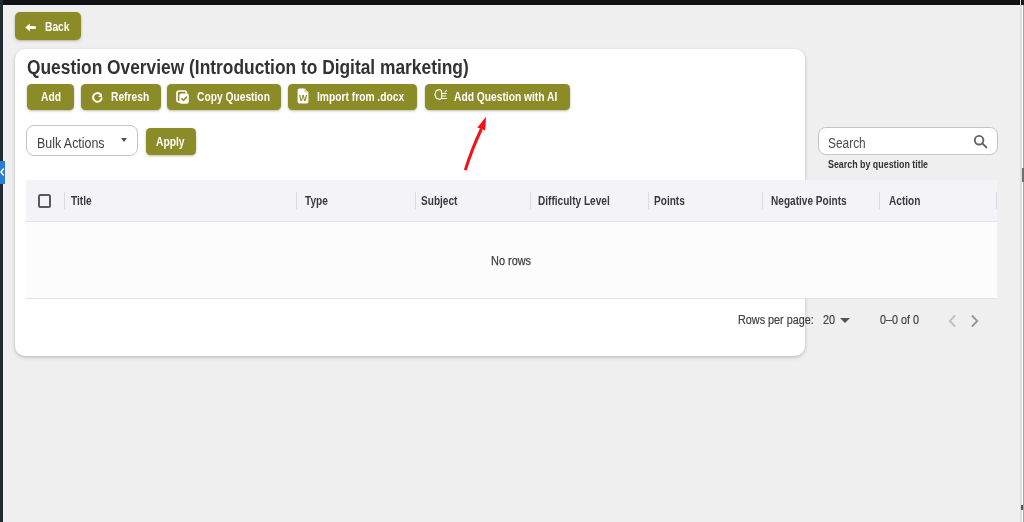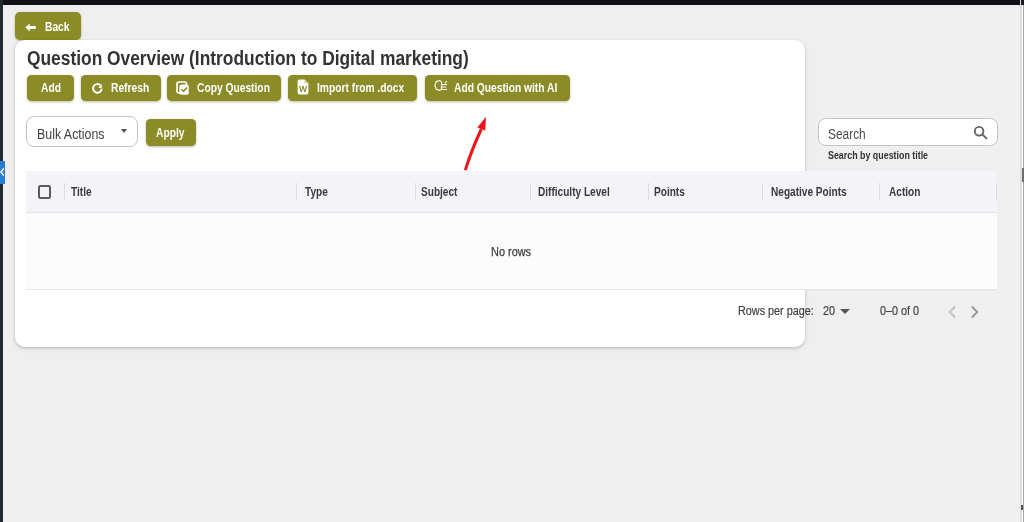--- a/index.html
+++ b/index.html
@@ -28,21 +28,21 @@
 <svg class="abs" style="left:0;top:168px;" width="4" height="8" viewBox="0 0 4 8">
   <path d="M3.8 0.6 L0.9 4 L3.8 7.4" stroke="#fff" stroke-width="1.5" fill="none"></path>
 </svg>
 
 <div class="abs olive" style="left:14.5px;top:12.3px;width:66.5px;height:27.3px;border-radius:5px;"></div>
 <svg class="abs" style="left:25px;top:23px;" width="11" height="9" viewBox="0 0 11 9">
   <path d="M0.3 4.5 L4.8 0.4 L4.8 3.1 L10.7 3.1 L10.7 5.9 L4.8 5.9 L4.8 8.6 z" fill="#fff"></path>
 </svg>
 <div class="t btxt" style="left:44.5px;top:21.2px;">Back</div>
 
-<div class="abs" style="left:14.6px;top:40px;width:790px;height:306.8px;background:#fff;border-radius:10px;box-shadow:0 1px 3px rgba(0,0,0,0.16),0 2px 5px rgba(0,0,0,0.09);">
+<div class="abs" style="left:14.6px;top:49px;width:790px;height:306.8px;background:#fff;border-radius:10px;box-shadow:0 1px 3px rgba(0,0,0,0.16),0 2px 5px rgba(0,0,0,0.09);">
 
   <div class="t" style="left:12.4px;top:7.6px;font-size:20px;font-weight:bold;color:#333;transform:scaleX(0.868);">Question Overview (Introduction to Digital marketing)</div>
 
   <div class="abs olive" style="left:12.1px;top:34.5px;width:47.1px;height:26px;"></div>
   <div class="t btxt" style="left:26.3px;top:42.4px;">Add</div>
 
   <div class="abs olive" style="left:66px;top:34.5px;width:80.3px;height:26px;"></div>
   <svg class="abs" style="left:76.4px;top:41.5px;" width="13" height="13" viewBox="0 0 13 13">
     <path d="M9.56 3.44 A4.33 4.33 0 1 0 10.72 6.5" stroke="#fff" stroke-width="1.9" fill="none"></path>
     <path d="M7.04 5.96 L10.83 5.96 L10.83 2.17 z" fill="#fff"></path>

